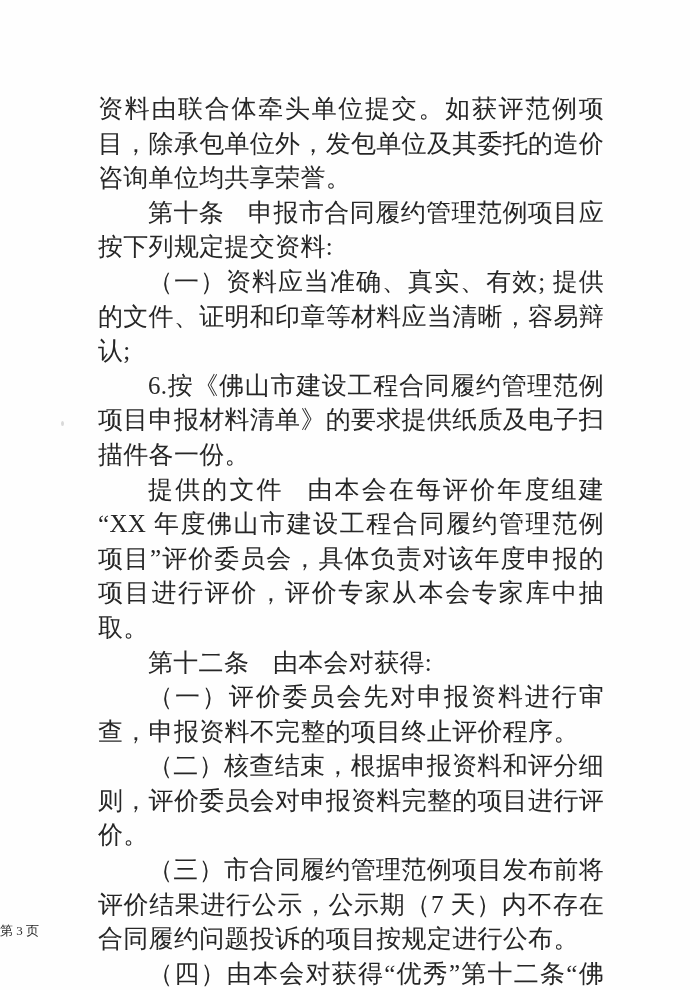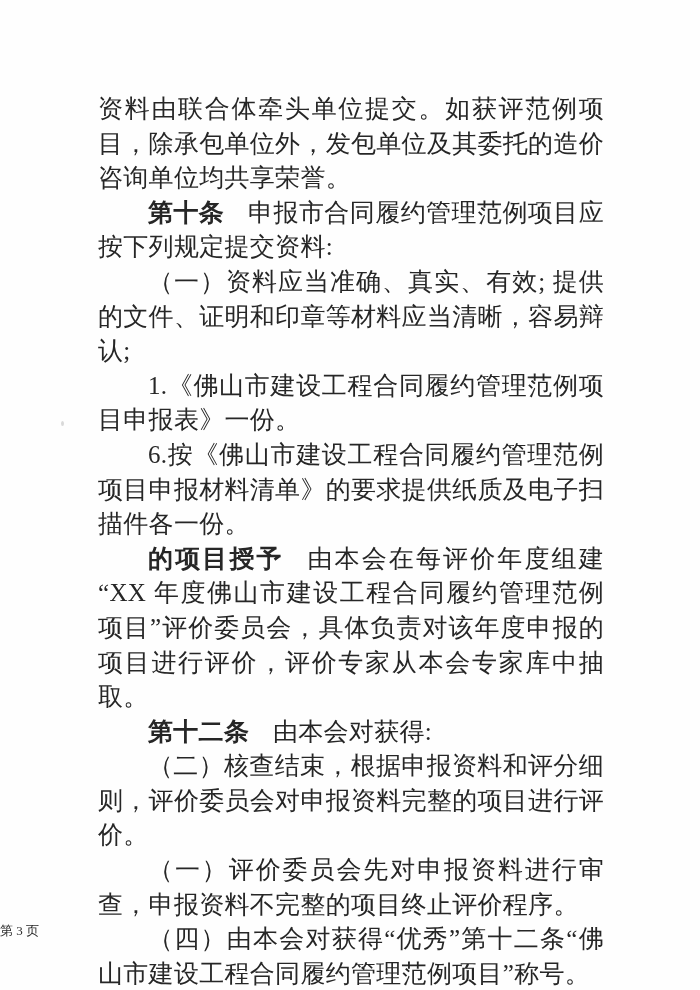--- a/index.html
+++ b/index.html
@@ -28,21 +28,21 @@
     letter-spacing: 0.3px;
   }
   .para {
     margin: 0;
     padding: 0;
   }
   .para.indent {
     text-indent: 2em;
   }
   .article-label {
-    font-weight: bold;
+    font-weight: normal;
     margin-right: 0.95em;
   }
   .page-footer {
     position: absolute;
     left: 0;
     top: 922px;
     width: 592px;
     text-align: left;
     font-size: 13px;
     color: #2a2a2a;
@@ -67,32 +67,32 @@
 
   <main class="text-block">
 
     <p class="para"><span>资料由联合体牵头单位提交。如获评范例项目，除承包单位外，发包单位及其委托的造价咨询单位均共享荣誉。</span></p>
 
     <p class="para indent"><strong class="article-label">第十条</strong><span>申报市合同履约管理范例项目应按下列规定提交资料:</span></p>
 
     <p class="para indent"><span>（一）资料应当准确、真实、有效; 提供的文件、证明和印章等材料应当清晰，容易辩认;</span></p>
 
 
-    <p class="para indent"><span>1.《佛山市建设工程合同履约管理范例项目申报表》一份。</span></p>
 
     <p class="para indent"><span>6.按《佛山市建设工程合同履约管理范例项目申报材料清单》的要求提供纸质及电子扫描件各一份。</span></p>
 
-    <p class="para indent"><strong class="article-label">的项目授予</strong><span>由本会在每评价年度组建“XX 年度佛山市建设工程合同履约管理范例项目”评价委员会，具体负责对该年度申报的项目进行评价，评价专家从本会专家库中抽取。</span></p>
+    <p class="para indent"><strong class="article-label">提供的文件</strong><span>由本会在每评价年度组建“XX 年度佛山市建设工程合同履约管理范例项目”评价委员会，具体负责对该年度申报的项目进行评价，评价专家从本会专家库中抽取。</span></p>
 
     <p class="para indent"><strong class="article-label">第十二条</strong><span>由本会对获得:</span></p>
 
+    <p class="para indent"><span>（一）评价委员会先对申报资料进行审查，申报资料不完整的项目终止评价程序。</span></p>
+
     <p class="para indent"><span>（二）核查结束，根据申报资料和评分细则，评价委员会对申报资料完整的项目进行评价。</span></p>
 
-    <p class="para indent"><span>（一）评价委员会先对申报资料进行审查，申报资料不完整的项目终止评价程序。</span></p>
-
+    <p class="para indent"><span>（三）市合同履约管理范例项目发布前将评价结果进行公示，公示期（7 天）内不存在合同履约问题投诉的项目按规定进行公布。</span></p>
 
     <p class="para indent"><span>（四）由本会对获得“优秀”第十二条“佛山市建设工程合同履约管理范例项目”称号。</span></p>
 
   </main>
 
   <footer class="page-footer">
     <span>第 3 页</span>
   </footer>
 
 </div>

